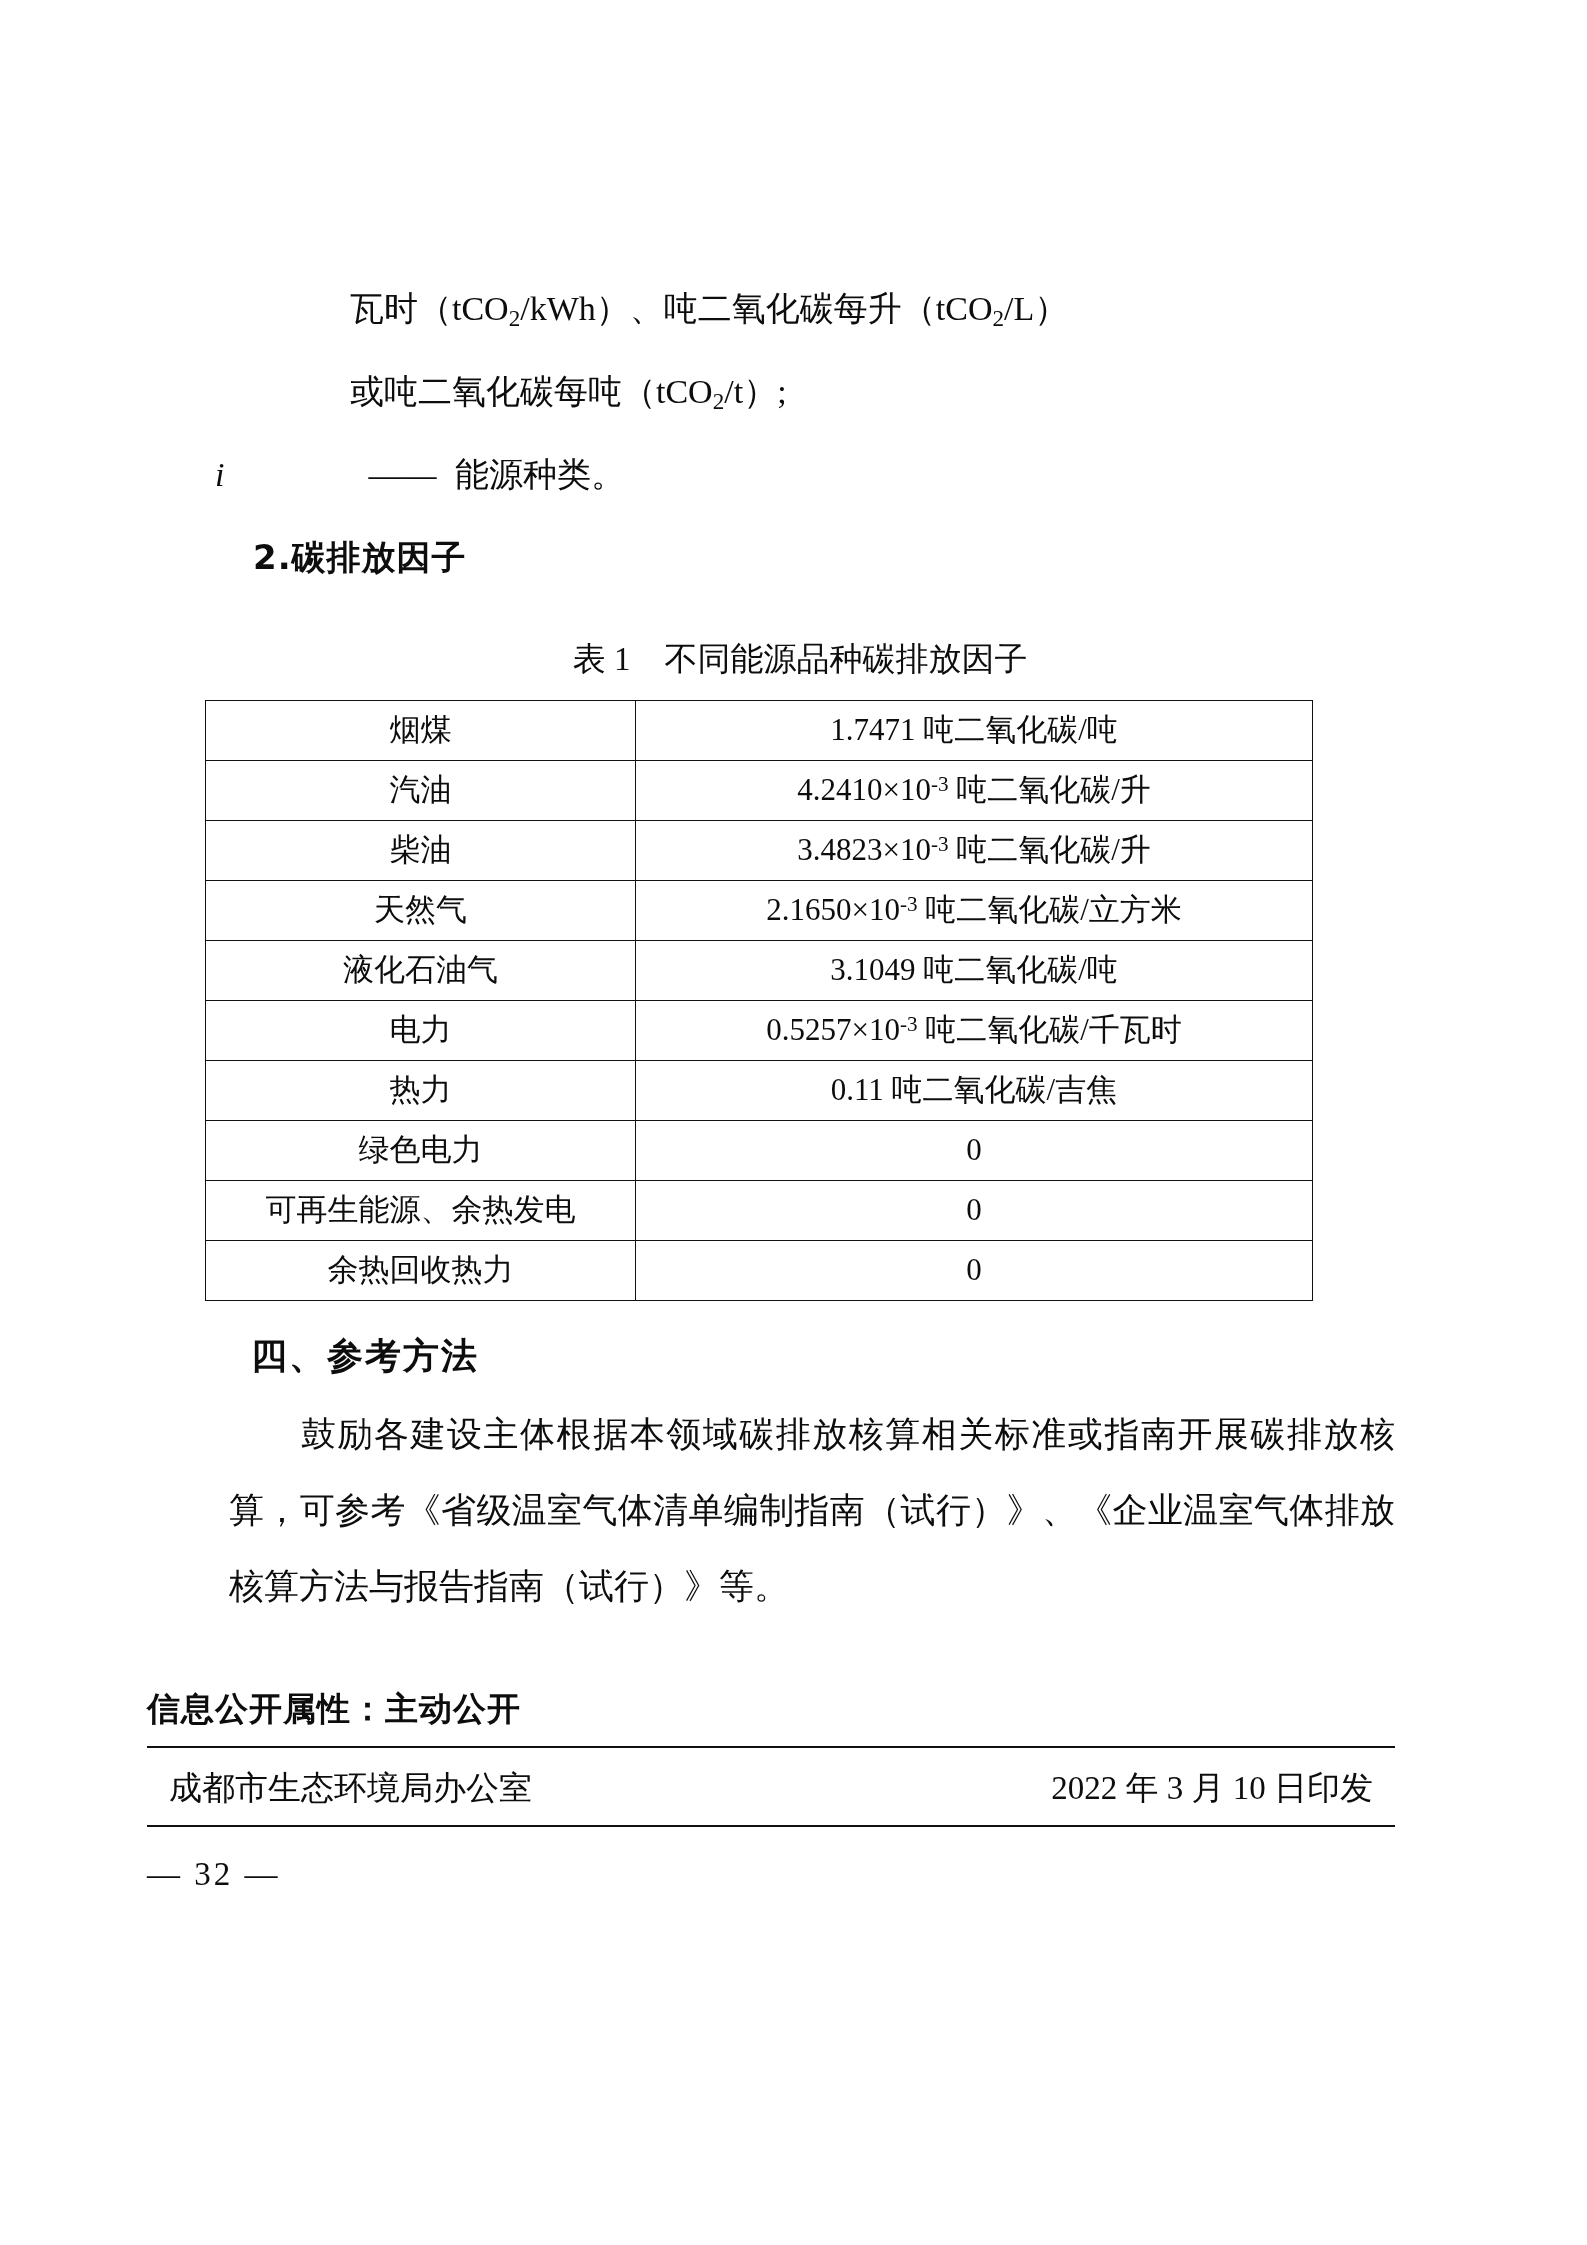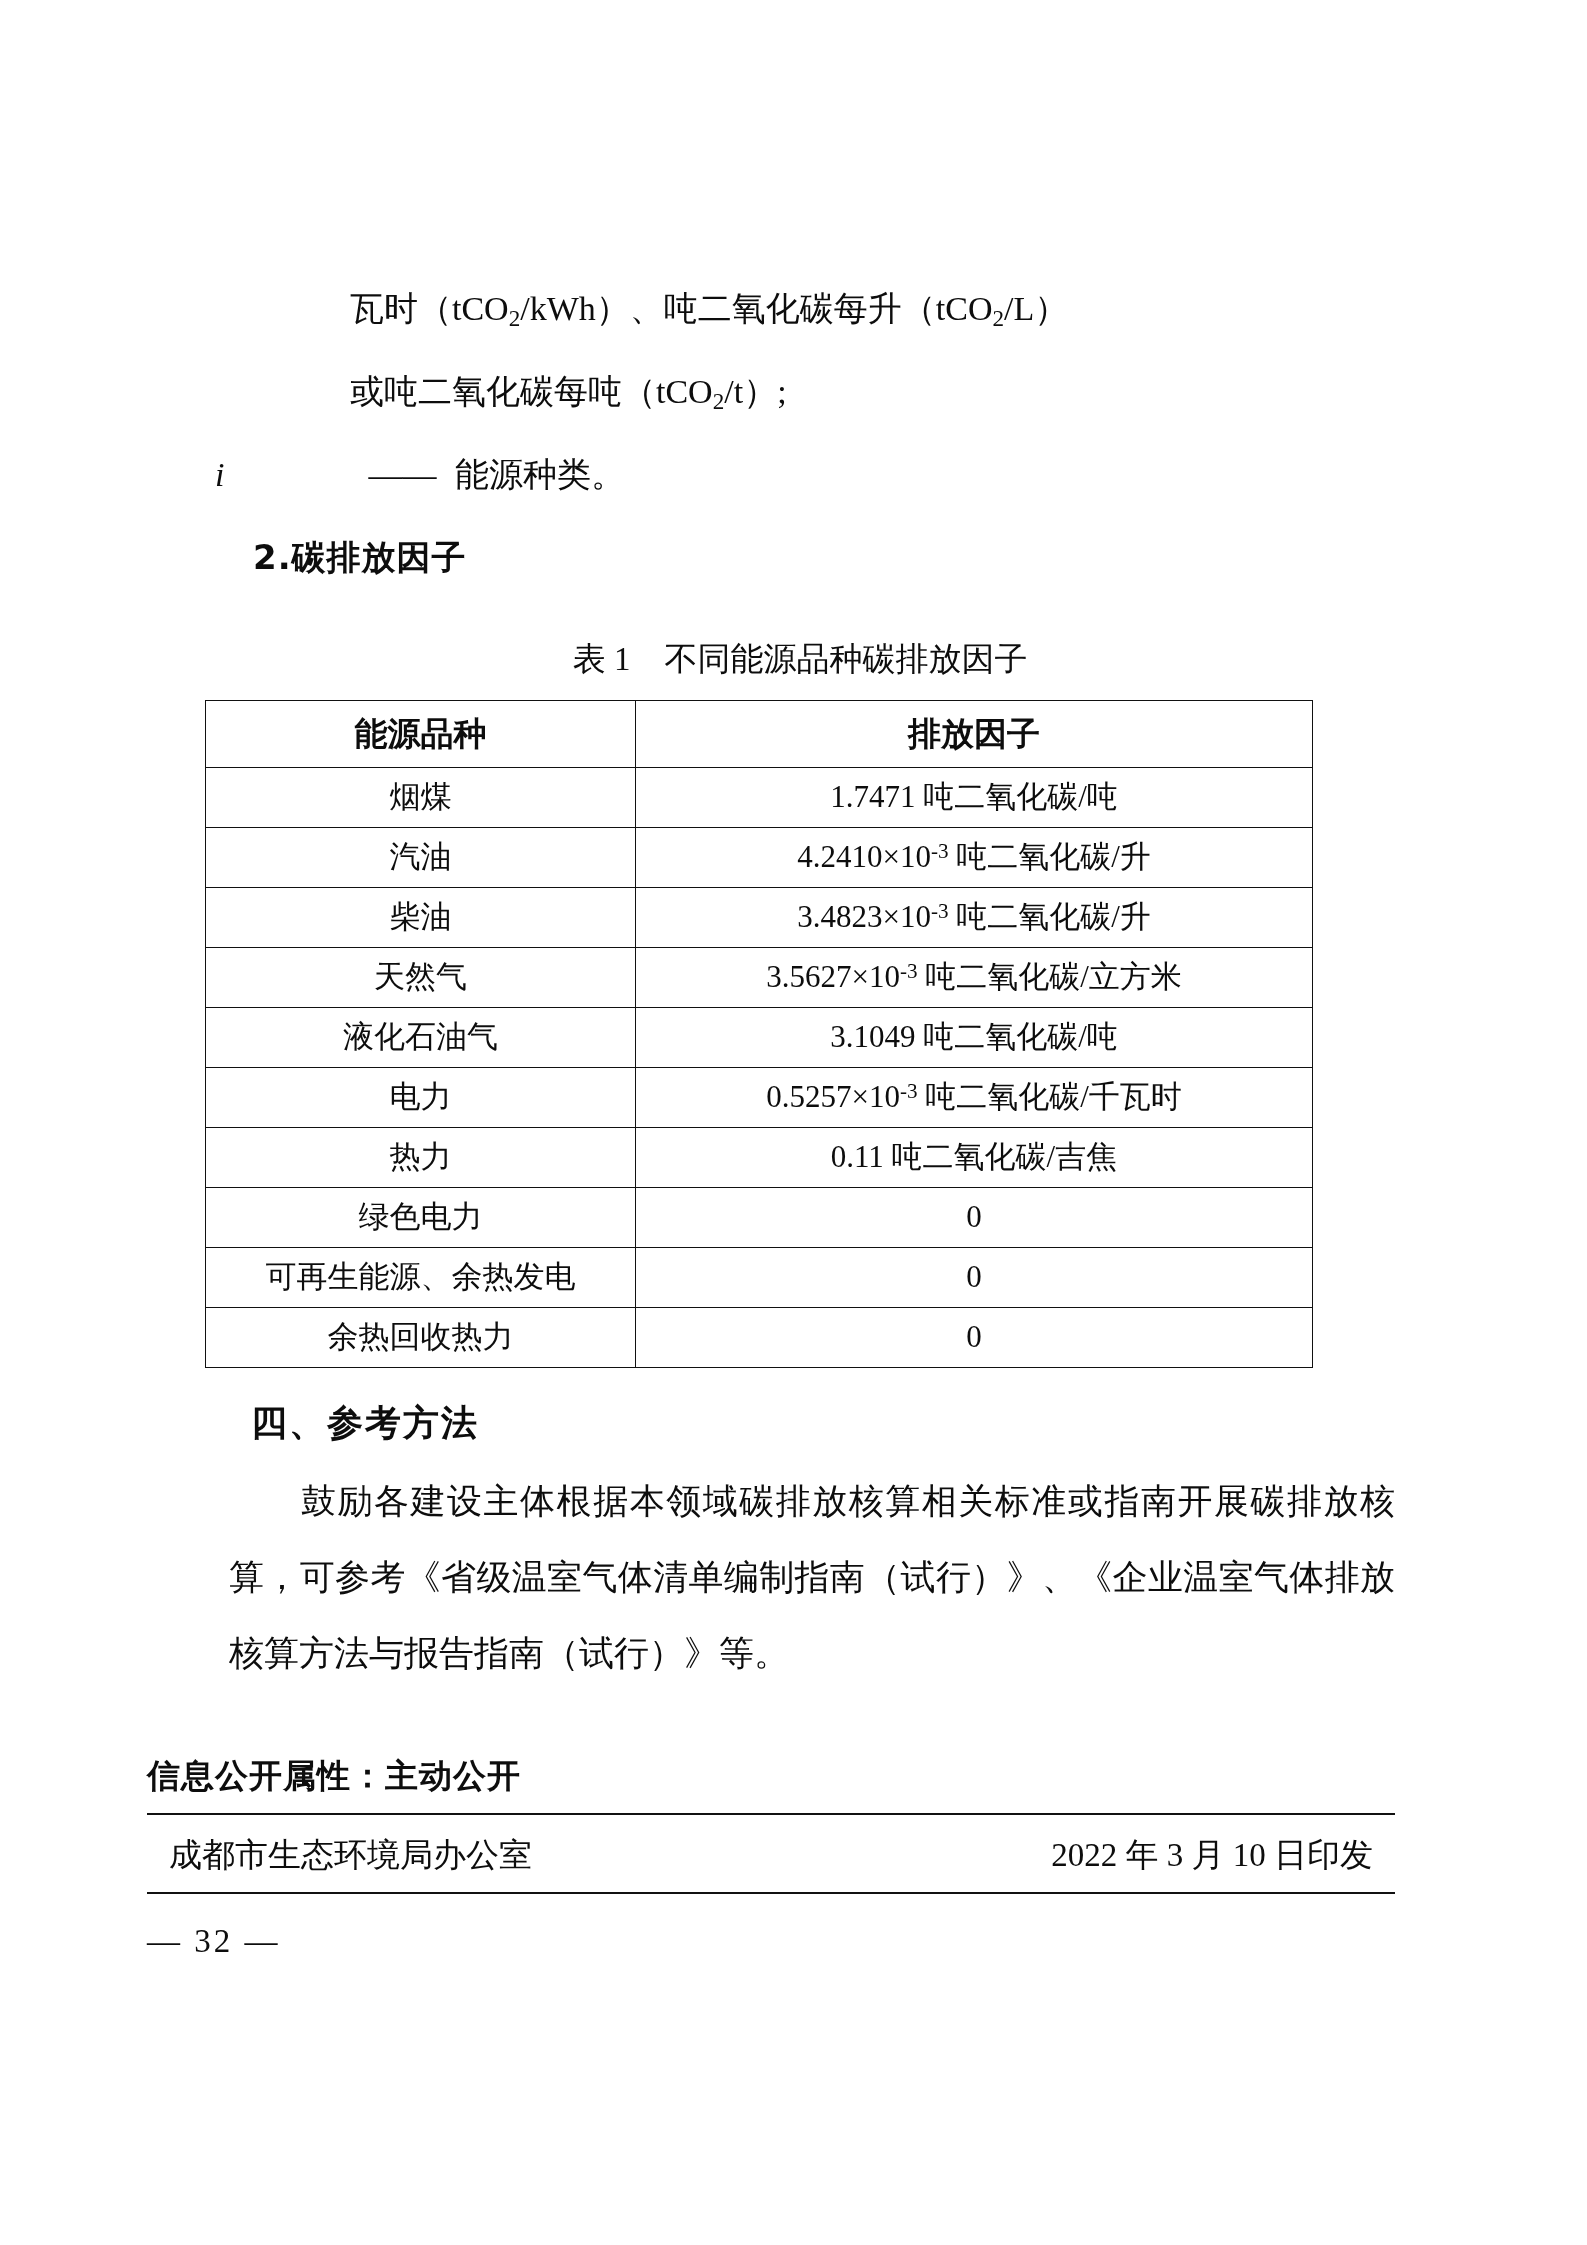--- a/index.html
+++ b/index.html
@@ -200,38 +200,34 @@
       <span>表 1</span><span class="gap"></span><span>不同能源品种碳排放因子</span>
     </div>
 
     <table class="emission">
       <colgroup>
           <col class="c1">
           <col class="c2">
         </colgroup>
       <tbody>
         <tr>
-          <td class="head">能源品种</td>
-          <td class="head">排放因子</td>
-        </tr>
-        <tr>
           <td>烟煤</td>
           <td><span>1.7471</span><sup></sup><span> 吨二氧化碳/吨</span></td>
         </tr>
         <tr>
           <td>汽油</td>
           <td><span>4.2410×10</span><sup>-3</sup><span> 吨二氧化碳/升</span></td>
         </tr>
         <tr>
           <td>柴油</td>
           <td><span>3.4823×10</span><sup>-3</sup><span> 吨二氧化碳/升</span></td>
         </tr>
         <tr>
           <td>天然气</td>
-          <td><span>3.5627×10</span><sup>-3</sup><span> 吨二氧化碳/立方米</span></td>
+          <td><span>2.1650×10</span><sup>-3</sup><span> 吨二氧化碳/立方米</span></td>
         </tr>
         <tr>
           <td>液化石油气</td>
           <td><span>3.1049</span><sup></sup><span> 吨二氧化碳/吨</span></td>
         </tr>
         <tr>
           <td>电力</td>
           <td><span>0.5257×10</span><sup>-3</sup><span> 吨二氧化碳/千瓦时</span></td>
         </tr>
         <tr>

